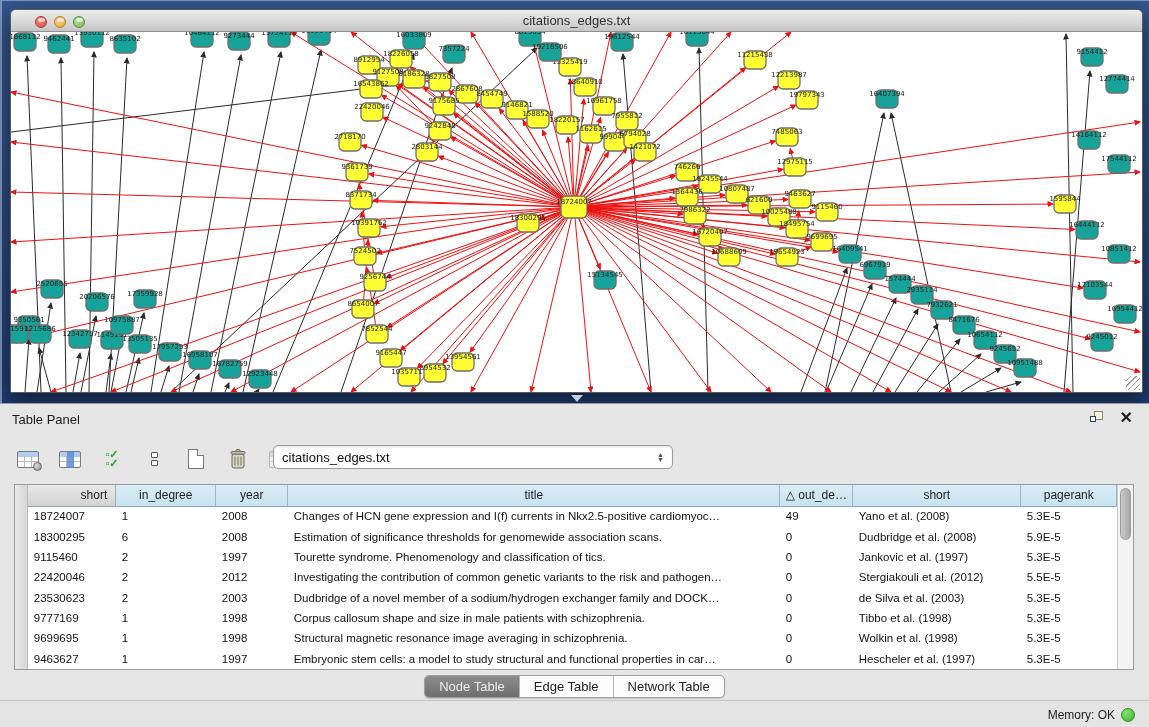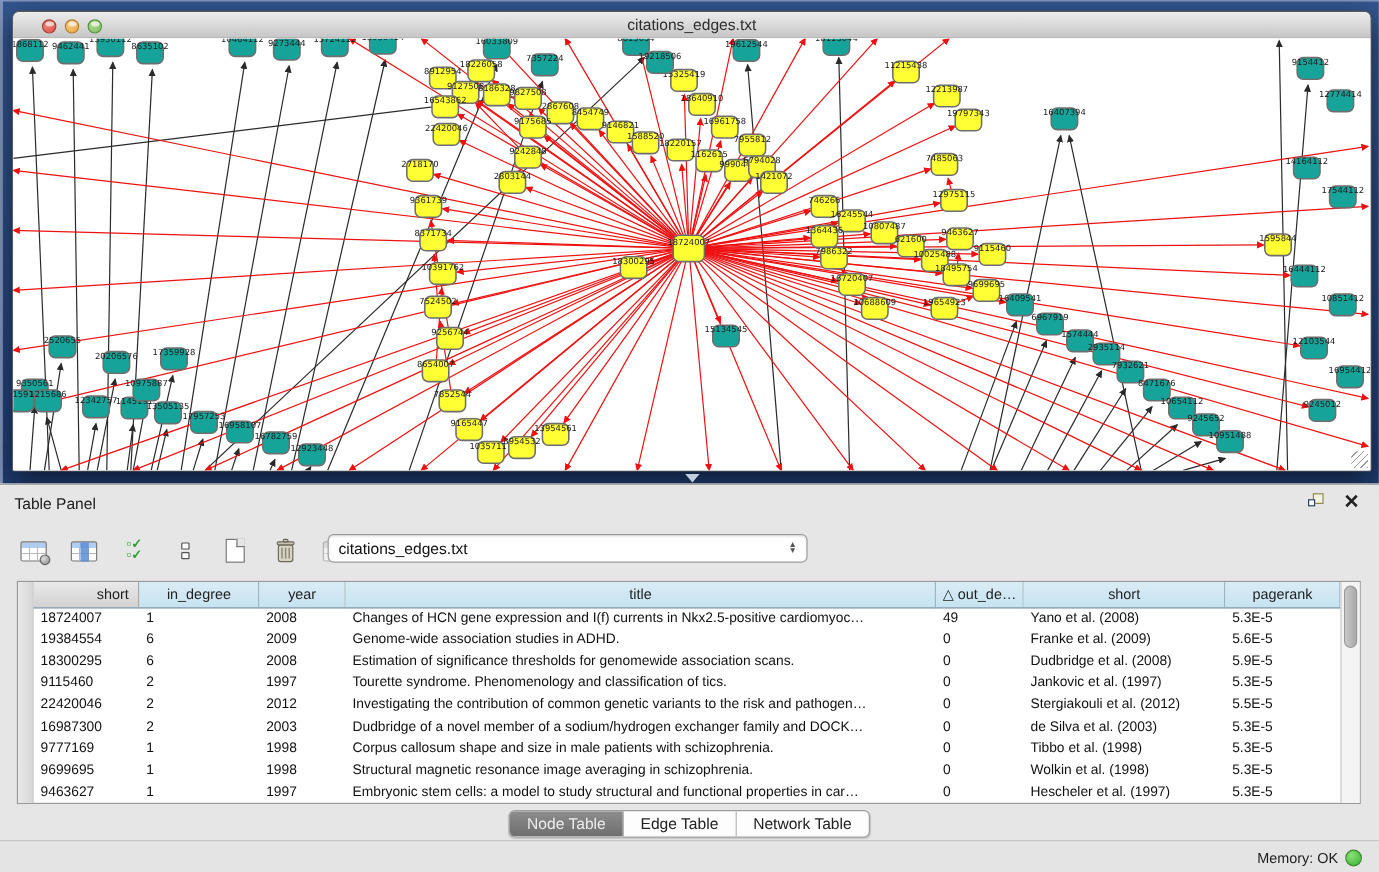--- a/index.html
+++ b/index.html
@@ -775,29 +775,20 @@
           <tr>
             <td>18724007</td>
             <td>1</td>
             <td>2008</td>
             <td>Changes of HCN gene expression and I(f) currents in Nkx2.5-positive cardiomyoc…</td>
             <td>49</td>
             <td>Yano et al. (2008)</td>
             <td>5.3E-5</td>
           </tr>
           <tr>
-            <td>19384554</td>
-            <td>6</td>
-            <td>2009</td>
-            <td>Genome-wide association studies in ADHD.</td>
-            <td>0</td>
-            <td>Franke et al. (2009)</td>
-            <td>5.6E-5</td>
-          </tr>
-          <tr>
             <td>18300295</td>
             <td>6</td>
             <td>2008</td>
             <td>Estimation of significance thresholds for genomewide association scans.</td>
             <td>0</td>
             <td>Dudbridge et al. (2008)</td>
             <td>5.9E-5</td>
           </tr>
           <tr>
             <td>9115460</td>
@@ -811,21 +802,21 @@
           <tr>
             <td>22420046</td>
             <td>2</td>
             <td>2012</td>
             <td>Investigating the contribution of common genetic variants to the risk and pathogen…</td>
             <td>0</td>
             <td>Stergiakouli et al. (2012)</td>
             <td>5.5E-5</td>
           </tr>
           <tr>
-            <td>16987300</td>
+            <td>23530623</td>
             <td>2</td>
             <td>2003</td>
             <td>Dudbridge of a novel member of a sodium/hydrogen exchanger family and DOCK…</td>
             <td>0</td>
             <td>de Silva et al. (2003)</td>
             <td>5.3E-5</td>
           </tr>
           <tr>
             <td>9777169</td>
             <td>1</td>

